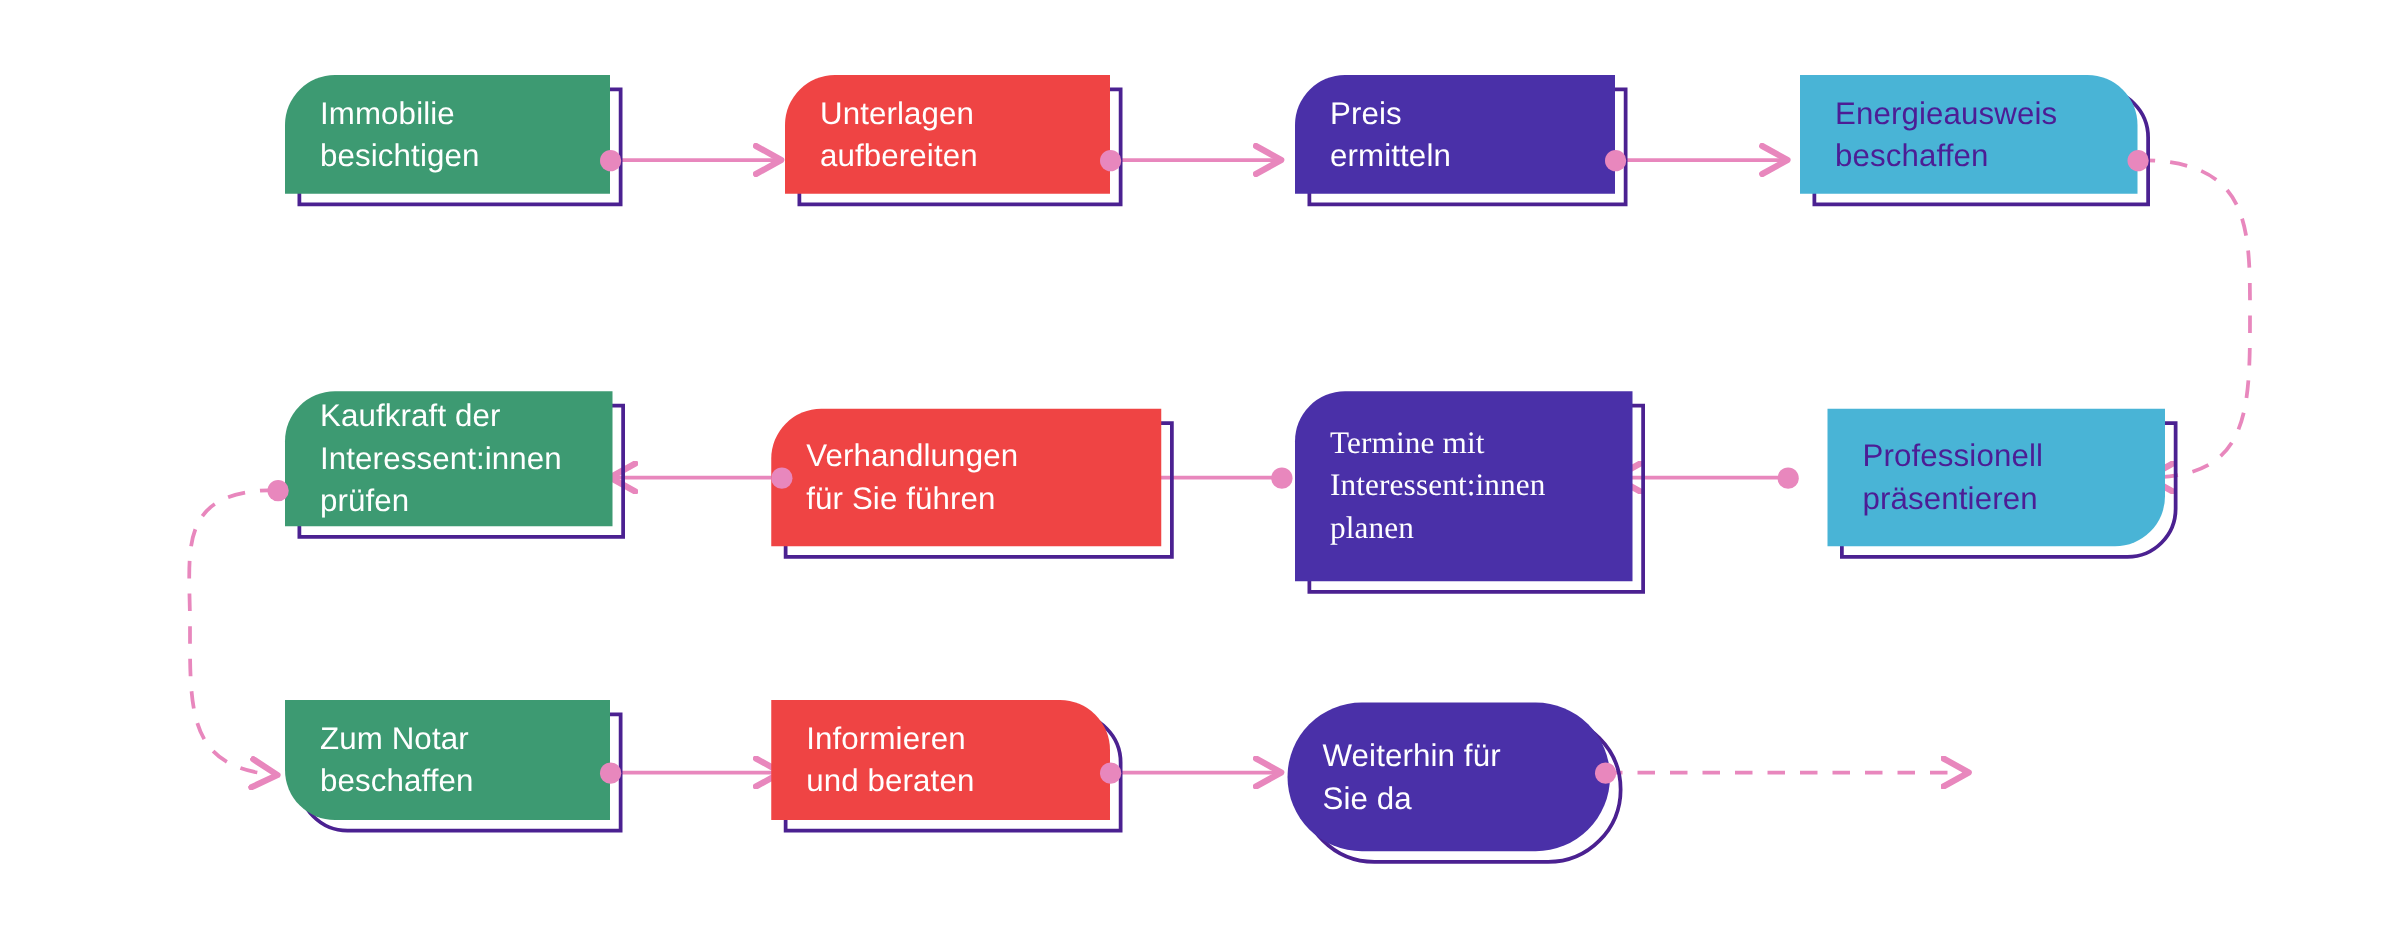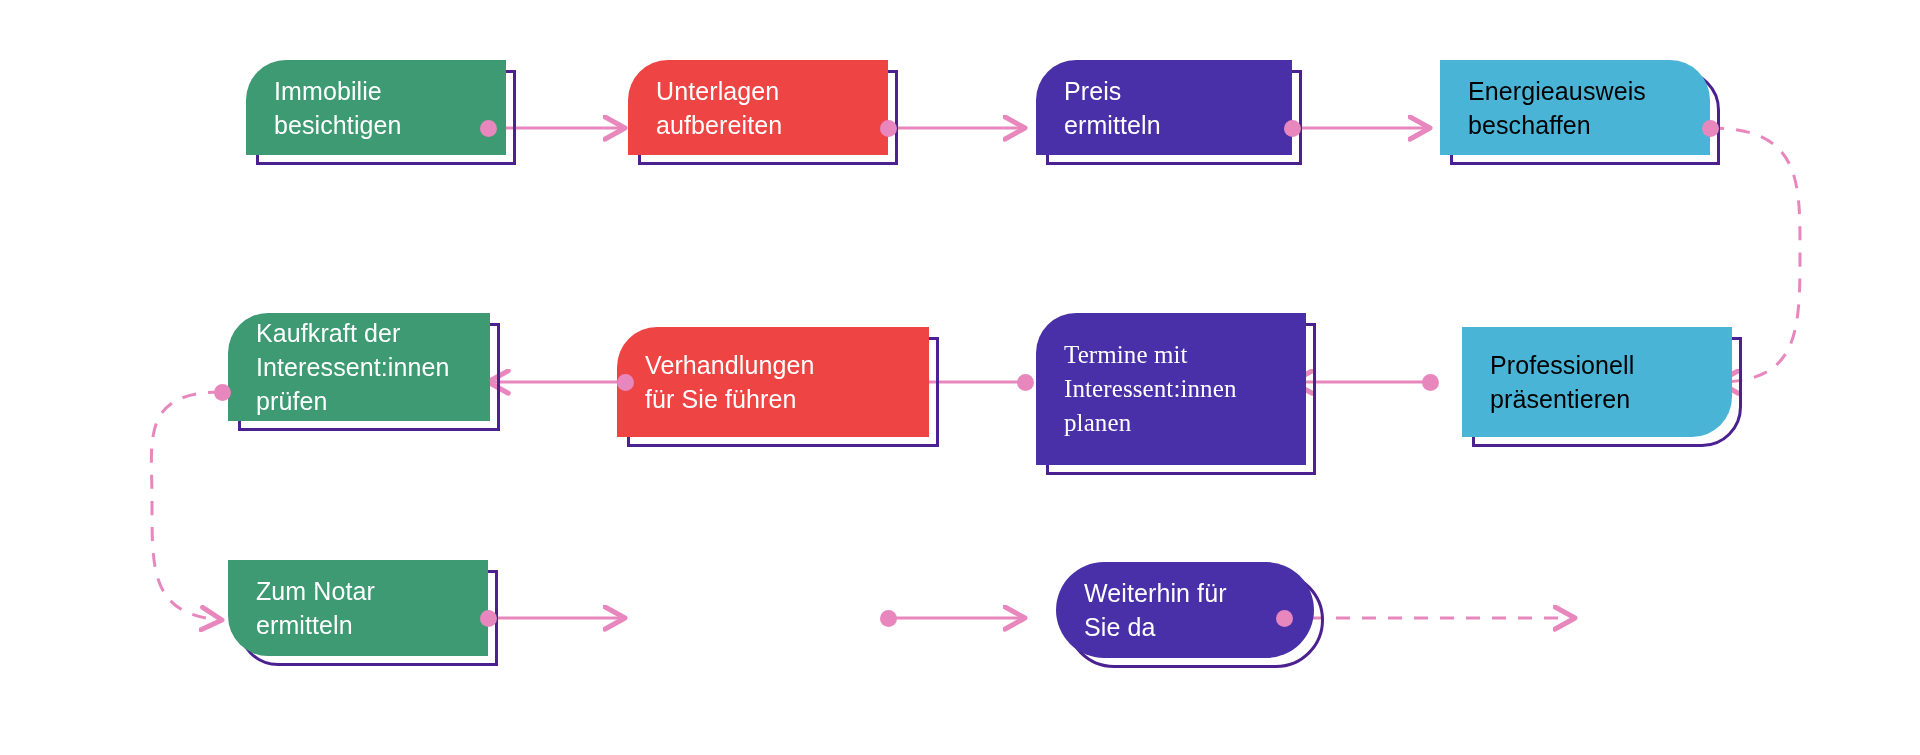--- a/index.html
+++ b/index.html
@@ -58,21 +58,21 @@
     letter-spacing: 0.1px;
   }
   
   .c-green .fill { background: #3d9a72; }
   .c-green .label { color: #ffffff; }
   .c-pink  .fill { background: #ef4444; }
   .c-pink  .label { color: #ffffff; }
   .c-purple .fill { background: #4a30a8; }
   .c-purple .label { color: #ffffff; }
   .c-blue  .fill { background: #49b4d6; }
-  .c-blue  .label { color: #000000; }
+  .c-blue  .label { color: #4c1d95; }
 
   
   .r-tl .fill, .r-tl .outline { border-radius: 40px 0 0 0; }
   .r-tr .fill, .r-tr .outline { border-radius: 0 40px 0 0; }
   .r-bl .fill, .r-bl .outline { border-radius: 0 0 0 40px; }
   .r-br .fill, .r-br .outline { border-radius: 0 0 40px 0; }
   .r-pill .fill, .r-pill .outline { border-radius: 999px; }
 
   
   .dot {
@@ -118,21 +118,21 @@
   <span class="dot" style="left:1284px; top:120px;"></span>
   <span class="dot" style="left:1702px; top:120px;"></span>
   <span class="dot" style="left:1422px; top:374px;"></span>
   <span class="dot" style="left:1017px; top:374px;"></span>
   <span class="dot" style="left:617px;  top:374px;"></span>
   <span class="dot" style="left:214px;  top:384px;"></span>
   <span class="dot" style="left:480px;  top:610px;"></span>
   <span class="dot" style="left:880px; top:610px;"></span>
   <span class="dot" style="left:1276px;top:610px;"></span>
 
-  <div class="node c-green r-tl" style="left:228px; top:60px; width:260px; height:95px;margin-left:18px;">
+  <div class="node c-green r-tl" style="left:228px; top:60px; width:260px; height:95px;">
     <div class="outline"></div>
     <div class="fill">
       <span class="label">Immobilie
 besichtigen</span>
     </div>
   </div>
 
   <div class="node c-pink r-tl" style="left:628px; top:60px; width:260px; height:95px;">
     <div class="outline"></div>
     <div class="fill">
@@ -188,26 +188,33 @@
       <span class="label">Kaufkraft der
 Interessent:innen
 prüfen</span>
     </div>
   </div>
 
   <div class="node c-green r-bl" style="left:228px; top:560px; width:260px; height:96px;">
     <div class="outline"></div>
     <div class="fill">
       <span class="label">Zum Notar
-ermitteln</span>
-    </div>
-  </div>
-
-
-  <div class="node c-purple r-pill" style="left:1056px; top:562px; width:258px; height:96px;">
+beschaffen</span>
+    </div>
+  </div>
+
+  <div class="node c-pink r-tr" style="left:617px; top:560px; width:271px; height:96px;">
+    <div class="outline"></div>
+    <div class="fill">
+      <span class="label">Informieren
+und beraten</span>
+    </div>
+  </div>
+
+  <div class="node c-purple r-pill" style="left:1030px; top:562px; width:258px; height:119px;">
     <div class="outline"></div>
     <div class="fill">
       <span class="label">Weiterhin für
 Sie da</span>
     </div>
   </div>
 
 </div>
 
 </body></html>

